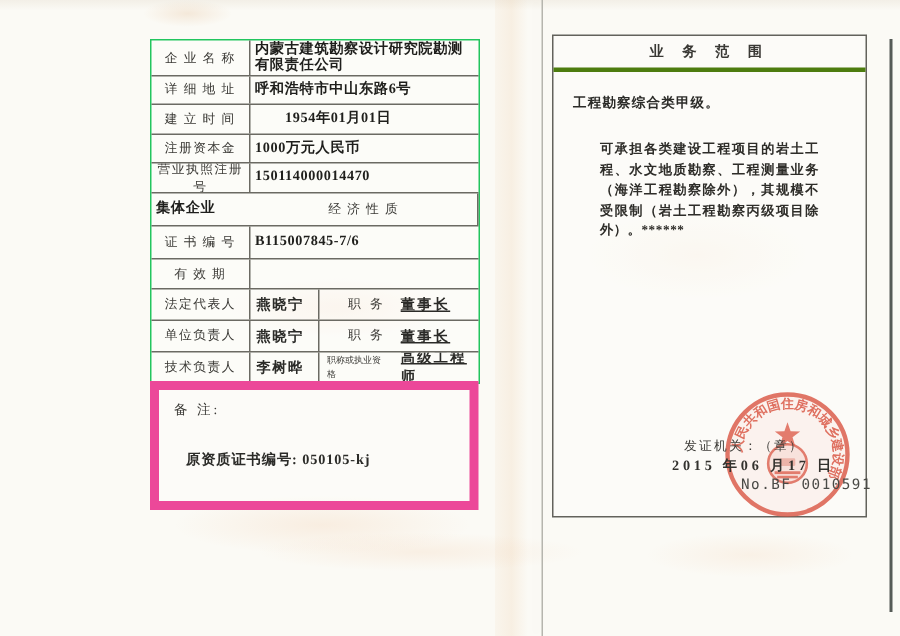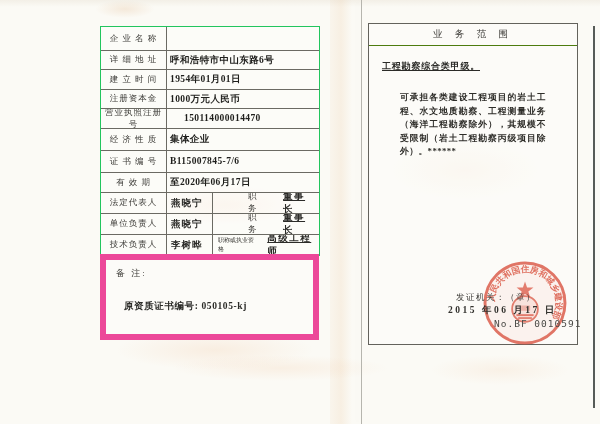--- a/index.html
+++ b/index.html
@@ -36,67 +36,67 @@
 
   
   .info-table{
     position:absolute;left:100px;top:26px;width:218px;
     border:1px solid #22c55e;background:rgba(255,255,255,.35);
   }
   .trow{display:grid;grid-template-columns:66px 1fr;border-bottom:1px solid #6b6a63;}
   #simple-rows .trow:last-child{border-bottom:1px solid #6b6a63;}
   #simple-rows .trow:nth-child(1){height:23px;}
   #simple-rows .trow:nth-child(2){height:18px;}
-  #simple-rows .trow:nth-child(3){height:19px;}
+  #simple-rows .trow:nth-child(3){height:19px;gap:20px;}
   #simple-rows .trow:nth-child(4){height:18px;}
-  #simple-rows .trow:nth-child(5){height:19px;gap:14px;}
+  #simple-rows .trow:nth-child(5){height:19px;}
   #simple-rows .trow:nth-child(6){height:21px;}
   #simple-rows .trow:nth-child(7){height:21px;}
   #simple-rows .trow:nth-child(8){height:19px;}
   #person-rows .trow{grid-template-columns:66px 46px 1fr;height:20px;}
   #person-rows .trow:last-child{border-bottom:none;}
   .cell{display:flex;align-items:center;overflow:hidden;}
   .lbl{
     justify-content:center;border-right:1px solid #6b6a63;
     font-size:8.5px;letter-spacing:1px;color:#3a3935;padding:0 2px;text-align:center;
   }
   .val{
     font-size:9.5px;font-weight:700;color:#1f1f1c;
     padding:1px 3px;line-height:10.5px;letter-spacing:.4px;
   }
   #person-rows .name{
     border-right:1px solid #6b6a63;font-size:9.5px;font-weight:700;
     padding:0 4px;letter-spacing:1px;
   }
   #person-rows .title-cell{display:flex;align-items:center;padding:0 3px;gap:10px;}
-  #person-rows .title-lbl{font-size:8.5px;letter-spacing:2px;color:#3a3935;margin-left:32px;}
+  #person-rows .title-lbl{font-size:8.5px;letter-spacing:2px;color:#3a3935;margin-left:16px;}
   #person-rows .trow.small-title .title-lbl{font-size:6px;letter-spacing:0;margin-left:2px;}
   #person-rows .title-val{font-size:9.5px;font-weight:700;letter-spacing:1.5px;text-decoration:underline;}
   #person-rows .trow.small-title .title-cell{gap:12px;}
 
   .remarks-box{
     position:absolute;left:100px;top:254px;width:219px;height:86px;
     border:6px solid #ec4899;background:rgba(255,255,255,.3);
     padding:7px 0 0 10px;box-sizing:border-box;
   }
   .remarks-label{font-size:9px;letter-spacing:2px;color:#3a3935;}
   .remarks-value{font-size:9.5px;font-weight:700;margin-top:20px;margin-left:8px;letter-spacing:.6px;}
 
   
   .scope-box{
     position:absolute;left:368px;top:23px;width:210px;height:322px;
     border:1px solid #63625c;background:rgba(255,255,255,.3);box-sizing:border-box;
   }
   .scope-title{
-    height:21px;border-bottom:1px solid #4d7c0f;
+    height:21px;border-bottom:3px solid #4d7c0f;
     display:flex;align-items:center;justify-content:center;
-    font-size:9.5px;font-weight:400;letter-spacing:5px;color:#3a3935;text-align:center;
+    font-size:9.5px;font-weight:700;letter-spacing:5px;color:#3a3935;text-align:center;
   }
   .scope-body{padding:14px 13px 0 13px;}
-  .scope-heading{margin:0 0 3px 0;font-size:9px;font-weight:700;letter-spacing:.8px;text-decoration:underline;}
+  .scope-heading{margin:0 0 3px 0;font-size:9px;font-weight:700;letter-spacing:.8px;}
   .scope-text{margin:18px;font-size:8.8px;line-height:13.5px;letter-spacing:.4px;text-align:justify;font-weight:600;color:#2e2d29;}
 
   
   .seal{position:absolute;left:482px;top:260px;width:86px;height:86px;opacity:.92;}
   .issuer-line{position:absolute;left:456px;top:292px;font-size:8.5px;letter-spacing:1.5px;color:#3c3b37;}
   .date-line{position:absolute;left:448px;top:304px;font-size:9.5px;font-weight:600;letter-spacing:2.5px;color:#33322e;}
   .serial-line{position:absolute;left:494px;top:318px;
     font-family:"DejaVu Sans Mono","Liberation Mono",monospace;
     font-size:9.5px;letter-spacing:1px;color:#4a4a46;}
 </style>
@@ -111,20 +111,21 @@
   <div class="stain s2"></div>
   <div class="stain s3"></div>
   <div class="stain s4"></div>
   <div class="stain s5"></div>
   <div class="stain s6"></div>
 
   <div class="info-table">
     <div id="simple-rows">
   <div class="trow">
     <div class="cell lbl">企 业 名 称</div>
+    <div class="cell val">内蒙古建筑勘察设计研究院勘测有限责任公司</div>
   </div>
 
   <div class="trow">
     <div class="cell lbl">详 细 地 址</div>
     <div class="cell val">呼和浩特市中山东路6号</div>
   </div>
 
   <div class="trow">
     <div class="cell lbl">建 立 时 间</div>
     <div class="cell val">1954年01月01日</div>
@@ -134,32 +135,31 @@
     <div class="cell lbl">注册资本金</div>
     <div class="cell val">1000万元人民币</div>
   </div>
 
   <div class="trow">
     <div class="cell lbl">营业执照注册号</div>
     <div class="cell val">150114000014470</div>
   </div>
 
   <div class="trow">
+    <div class="cell val">集体企业</div>
     <div class="cell lbl">经 济 性 质</div>
-    <div class="cell val">集体企业</div>
   </div>
 
   <div class="trow">
     <div class="cell lbl">证 书 编 号</div>
     <div class="cell val">B115007845-7/6</div>
   </div>
 
   <div class="trow">
     <div class="cell lbl">有  效  期</div>
-    <div class="cell val">至2020年06月17日</div>
   </div>
 </div>
     <div id="person-rows">
   <div class="trow person">
     <div class="cell lbl">法定代表人</div>
     <div class="cell name">燕晓宁</div>
     <div class="cell title-cell">
       <span class="title-lbl">职  务</span>
       <span class="title-val">董事长</span>
     </div>

